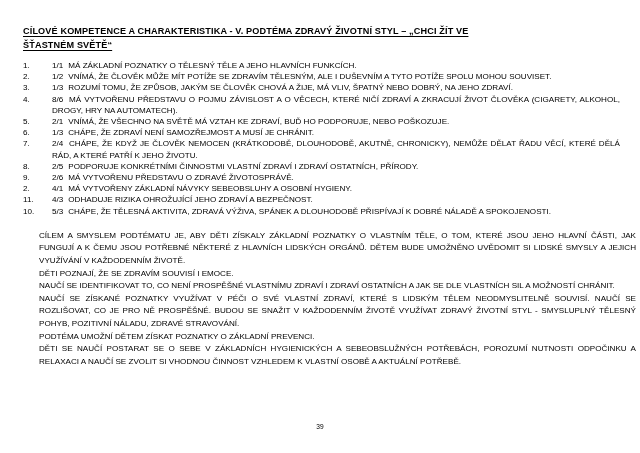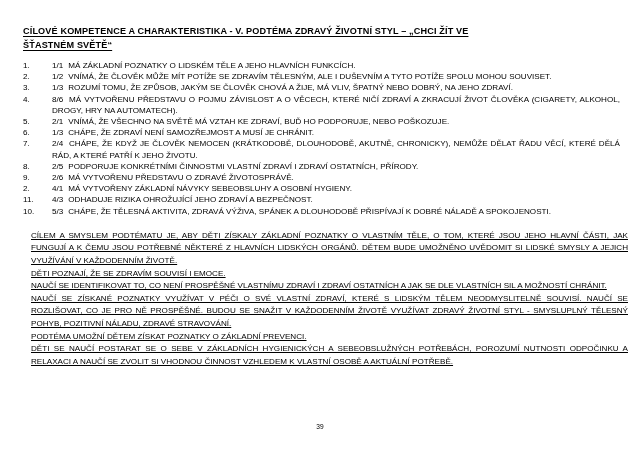--- a/index.html
+++ b/index.html
@@ -63,25 +63,24 @@
   .comp-item .code {
     display: inline-block;
     min-width: 14px;
   }
   .comp-item .body {
     display: inline;
   }
 
   
   .prose {
-    margin: 8px;
+    margin: 16px;
     padding: 0;
     width: 597px;
     margin-top: 13px;
-    text-decoration: underline;
   }
   .prose p {
     margin: 0;
     padding: 0;
     font-size: 8.1px;
     line-height: 12.6px;
     text-align: justify;
     text-justify: inter-word;
   }
 
@@ -97,21 +96,21 @@
   }
 </style>
 </head>
 <body>
 
 <div class="page">
 
   <h1 class="doc-title"><span class="u">CÍLOVÉ  KOMPETENCE A CHARAKTERISTIKA  -  V.   PODTÉMA  ZDRAVÝ ŽIVOTNÍ STYL – „CHCI  ŽÍT  VE</span><br><span class="u">ŠŤASTNÉM  SVĚTĚ“</span></h1>
 
   <ul class="comp-list">
-      <li class="comp-item"><span class="num">1.</span><span class="code">1/1</span> <span class="body">MÁ  ZÁKLADNÍ  POZNATKY  O LIDSKÉM TĚLE A JEHO HLAVNÍCH FUNKCÍCH.</span></li>
+      <li class="comp-item"><span class="num">1.</span><span class="code">1/1</span> <span class="body">MÁ  ZÁKLADNÍ  POZNATKY  O TĚLESNÝ TĚLE A JEHO HLAVNÍCH FUNKCÍCH.</span></li>
       <li class="comp-item"><span class="num">2.</span><span class="code">1/2</span> <span class="body">VNÍMÁ, ŽE ČLOVĚK MŮŽE MÍT POTÍŽE SE ZDRAVÍM TĚLESNÝM, ALE I DUŠEVNÍM A TYTO POTÍŽE SPOLU MOHOU SOUVISET.</span></li>
       <li class="comp-item"><span class="num">3.</span><span class="code">1/3</span> <span class="body">ROZUMÍ TOMU, ŽE ZPŮSOB, JAKÝM SE ČLOVĚK CHOVÁ A ŽIJE, MÁ VLIV, ŠPATNÝ NEBO DOBRÝ, NA JEHO ZDRAVÍ.</span></li>
       <li class="comp-item"><span class="num">4.</span><span class="code">8/6</span> <span class="body">MÁ VYTVOŘENU PŘEDSTAVU O POJMU ZÁVISLOST A O VĚCECH, KTERÉ NIČÍ ZDRAVÍ A ZKRACUJÍ ŽIVOT ČLOVĚKA (CIGARETY, ALKOHOL, DROGY, HRY NA AUTOMATECH).</span></li>
       <li class="comp-item"><span class="num">5.</span><span class="code">2/1</span> <span class="body">VNÍMÁ, ŽE VŠECHNO NA SVĚTĚ MÁ VZTAH KE ZDRAVÍ, BUĎ HO PODPORUJE, NEBO POŠKOZUJE.</span></li>
       <li class="comp-item"><span class="num">6.</span><span class="code">1/3</span> <span class="body">CHÁPE, ŽE ZDRAVÍ NENÍ SAMOZŘEJMOST A MUSÍ JE CHRÁNIT.</span></li>
       <li class="comp-item"><span class="num">7.</span><span class="code">2/4</span> <span class="body">CHÁPE, ŽE KDYŽ JE ČLOVĚK NEMOCEN (KRÁTKODOBĚ, DLOUHODOBĚ, AKUTNĚ, CHRONICKY), NEMŮŽE DĚLAT ŘADU VĚCÍ, KTERÉ  DĚLÁ  RÁD, A  KTERÉ  PATŘÍ  K JEHO ŽIVOTU.</span></li>
       <li class="comp-item"><span class="num">8.</span><span class="code">2/5</span> <span class="body">PODPORUJE  KONKRÉTNÍMI  ČINNOSTMI  VLASTNÍ  ZDRAVÍ I ZDRAVÍ OSTATNÍCH, PŘÍRODY.</span></li>
       <li class="comp-item"><span class="num">9.</span><span class="code">2/6</span> <span class="body">MÁ VYTVOŘENU PŘEDSTAVU O ZDRAVÉ ŽIVOTOSPRÁVĚ.</span></li>
       <li class="comp-item"><span class="num">2.</span><span class="code">4/1</span> <span class="body">MÁ  VYTVOŘENY  ZÁKLADNÍ  NÁVYKY  SEBEOBSLUHY A OSOBNÍ HYGIENY.</span></li>
       <li class="comp-item"><span class="num">11.</span><span class="code">4/3</span> <span class="body">ODHADUJE RIZIKA OHROŽUJÍCÍ JEHO ZDRAVÍ A BEZPEČNOST.</span></li>

